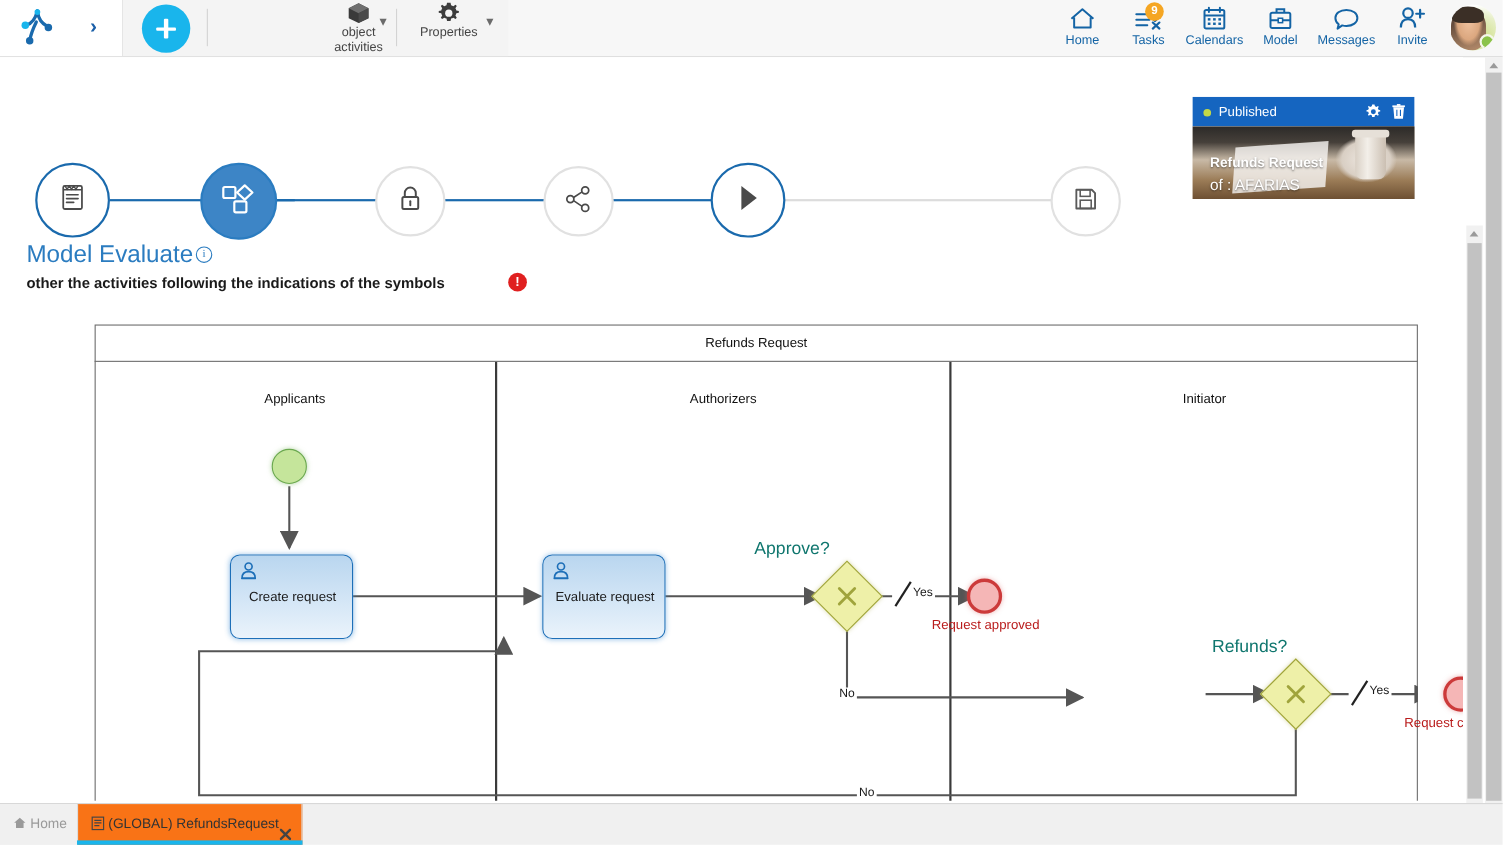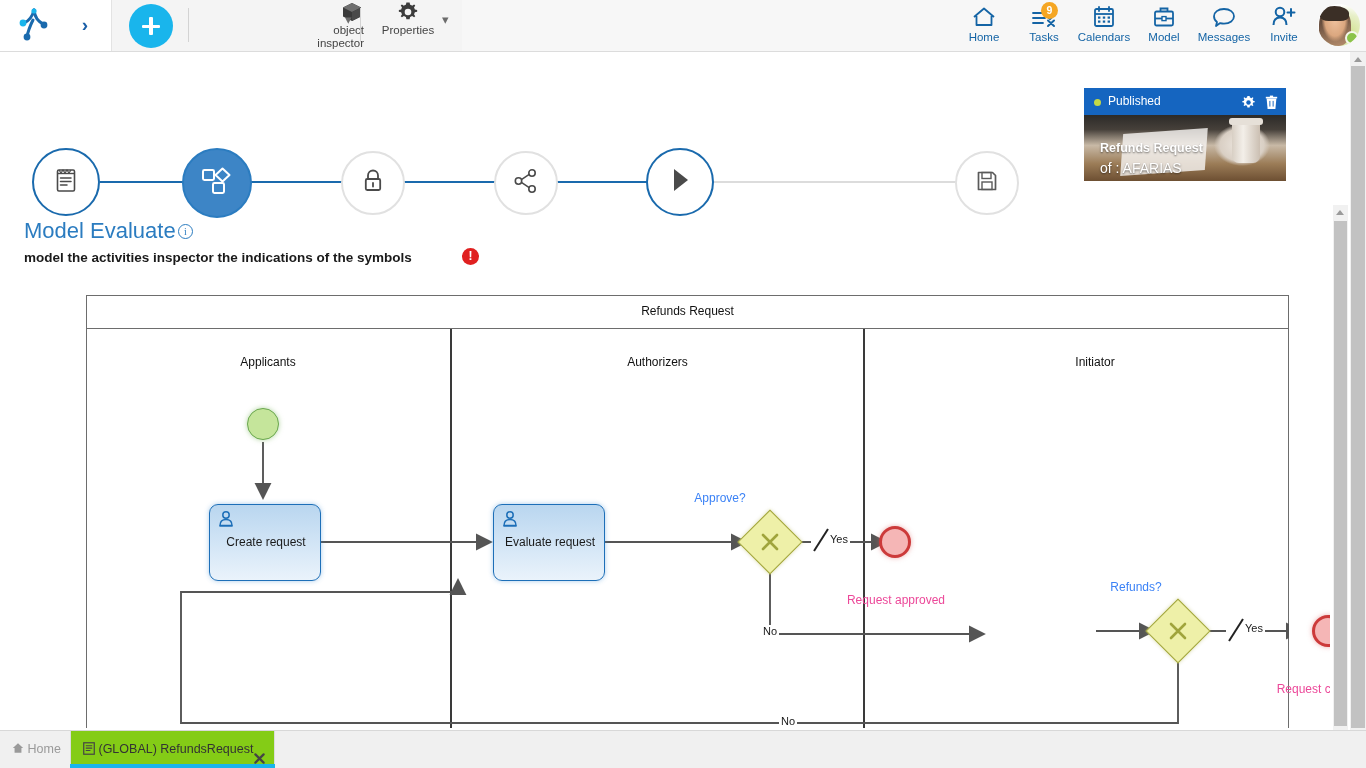--- a/index.html
+++ b/index.html
@@ -223,40 +223,40 @@
     position: absolute; width: 46px; height: 46px; cursor: pointer;
     background: #eef0a8; border: 1.7px solid #a0a43c;
     transform: rotate(45deg);
     box-shadow: 0 0 4px rgba(170,170,70,.45);
   }
   .gw-x {
     position: absolute; width: 46px; height: 46px;
     pointer-events: none;
   }
   .flow-lbl { position: absolute; font-size: 11px; color: #1a1a1a; background: #fff; padding: 0 2px; }
-  .node-lbl { position: absolute; font-size: 12px; color: #ec4899; margin-top: 32px; }
-  .gw-lbl   { position: absolute; font-size: 12px; color: #3b82f6; }
+  .node-lbl { position: absolute; font-size: 12px; color: #b91c1c; }
+  .gw-lbl   { position: absolute; font-size: 16px; color: #0f766e; }
 
   
   .sbar { position: absolute; background: #f1f1f1; }
   .sthumb { position: absolute; background: #c2c2c2; }
   .sarrow { position: absolute; width: 0; height: 0; }
 
   
   #bottombar {
     position: absolute; left: 0; top: 730px; width: 1366px; height: 38px;
     background: #f0f0f0; border-top: 1px solid #d8d8d8;
   }
   .btab {
     position: absolute; top: 0; height: 37px; line-height: 36px;
     font-size: 12.5px; cursor: pointer; padding: 0 12px; white-space: nowrap;
   }
   #btab-home { left: 0; width: 70px; color: #9a9a9a; background: #f0f0f0; }
   #btab-doc {
-    left: 70px; width: 205px; color: #333; background: #84cc16;
+    left: 70px; width: 205px; color: #333; background: #f97316;
     border-left: 1px solid #dcdcdc; border-right: 1px solid #dcdcdc;
   }
   #btab-doc-underline {
     position: absolute; left: 70px; top: 764px; width: 205px; height: 4px;
     background: #19b5ec;
   }
   .tab-close { position: absolute; right: 9px; top: 11px; color: #555; font-size: 12px; }
 </style>
 </head>
 <body>
@@ -277,30 +277,30 @@
     </div>
     <div id="brand-chevron">›</div>
   </div>
 
   <div id="tool-zone">
     <button id="add-btn"></button>
 
     <div class="tsep" style="left:76px;"></div>
 
 
-    <div class="tool-item" style="left:176px; top:1px; width:76px;text-align:right;">
+    <div class="tool-item" style="left:176px; top:1px; width:76px;">
       <span class="ti-ico">
         <svg width="24" height="22" viewBox="0 0 24 22">
           <path d="M12 2 L21 6.5 L21 15.5 L12 20 L3 15.5 L3 6.5 Z" fill="#3a3a3a"></path>
           <path d="M12 2 L21 6.5 L12 11 L3 6.5 Z" fill="#6f6f6f"></path>
           <path d="M12 11 L21 6.5 L21 15.5 L12 20 Z" fill="#4a4a4a"></path>
         </svg>
       </span>
       <span>object</span><br>
-      <span>inspector</span>
+      <span>activities</span>
     </div>
 
     <div class="caret" style="left:233px; top:12px;">▾</div>
     <div class="tsep" style="left:248px;"></div>
 
     <div class="tool-item" style="left:256px; top:1px; width:80px;">
       <span class="ti-ico">
         <svg width="22" height="22" viewBox="0 0 22 22">
           <path d="M11 1.5 l1.6 0 .5 2.3 a7.4 7.4 0 0 1 2 .85 l2-1.25 1.15 1.15 -1.25 2 a7.4 7.4 0 0 1 .85 2 l2.3 .5 0 1.6 -2.3 .5 a7.4 7.4 0 0 1 -.85 2 l1.25 2 -1.15 1.15 -2 -1.25 a7.4 7.4 0 0 1 -2 .85 l-.5 2.3 -1.6 0 -1.6 0 -.5 -2.3 a7.4 7.4 0 0 1 -2 -.85 l-2 1.25 -1.15 -1.15 1.25 -2 a7.4 7.4 0 0 1 -.85 -2 l-2.3 -.5 0 -1.6 2.3 -.5 a7.4 7.4 0 0 1 .85 -2 l-1.25 -2 1.15 -1.15 2 1.25 a7.4 7.4 0 0 1 2 -.85 l.5 -2.3 z" fill="#3c3c3c"></path>
           <circle cx="11" cy="11" r="3.3" fill="#f4f4f4"></circle>
@@ -484,21 +484,21 @@
     <div class="paper"></div>
     <div class="cup"></div>
     <div class="lid"></div>
   </div>
   <div class="ctitle">Refunds Request</div>
   <div class="csub">of : AFARIAS</div>
 </div>
 
 <div id="sect-title">Model Evaluate</div>
 <div id="info-ico">i</div>
-<div id="sect-sub">model the activities inspector the indications of the symbols</div>
+<div id="sect-sub">other the activities following the indications of the symbols</div>
 <div id="alert-ico">!</div>
 
 <div id="palette">
   <div class="pal-btn" style="top:2px;">
     <span>
       <svg width="22" height="22" viewBox="0 0 22 22">
         <path d="M11 1 L14 5 L12.2 5 L12.2 9.8 L17 9.8 L17 8 L21 11 L17 14 L17 12.2 L12.2 12.2 L12.2 17 L14 17 L11 21 L8 17 L9.8 17 L9.8 12.2 L5 12.2 L5 14 L1 11 L5 8 L5 9.8 L9.8 9.8 L9.8 5 L8 5 Z" fill="#1a6aad"></path>
       </svg>
     </span>
   </div>

